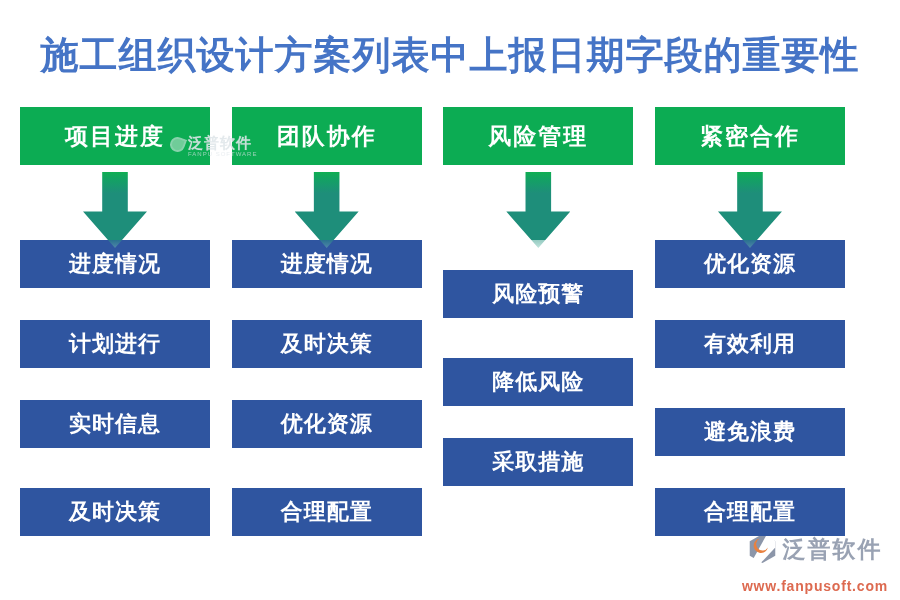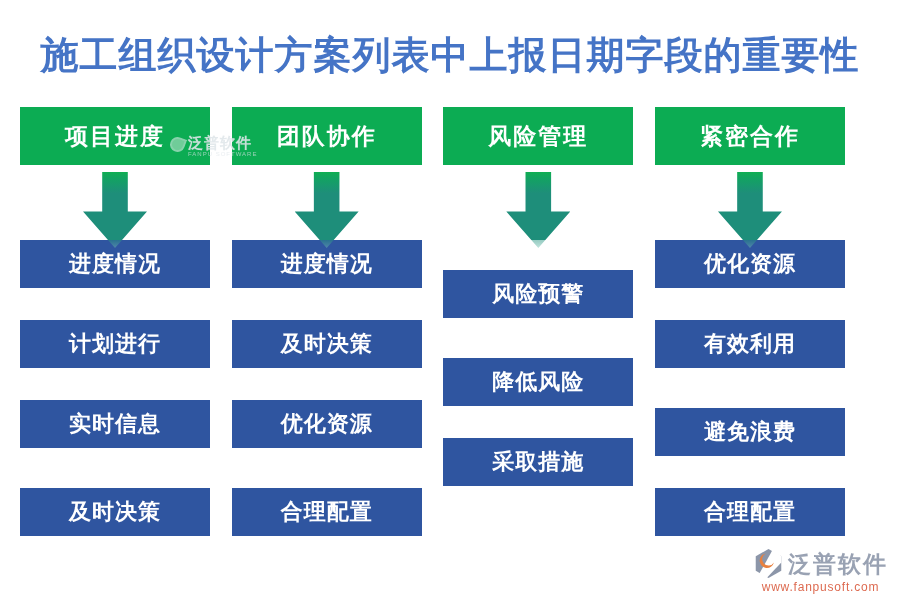--- a/index.html
+++ b/index.html
@@ -67,21 +67,21 @@
   .footer-brand{
     position:absolute;right:12px;bottom:6px;
     display:flex;flex-direction:column;align-items:center;
   }
   .footer-row{display:flex;align-items:center;}
   .footer-logo-svg{width:31px;height:31px;margin-right:4px;}
   .brand-name{
     font-size:23px;font-weight:700;color:#99A2B3;letter-spacing:2px;line-height:28px;
   }
   .brand-url{
-    font-size:12px;font-weight:400;color:#DD6A50;letter-spacing:0.8px;margin-top:1px;
+    font-size:14px;font-weight:700;color:#DD6A50;letter-spacing:0.8px;margin-top:14px;
   }
 </style>
 </head>
 <body>
 
 <div class="page-title">施工组织设计方案列表中上报日期字段的重要性</div>
 
 <div class="columns">
 
   <div class="column">

